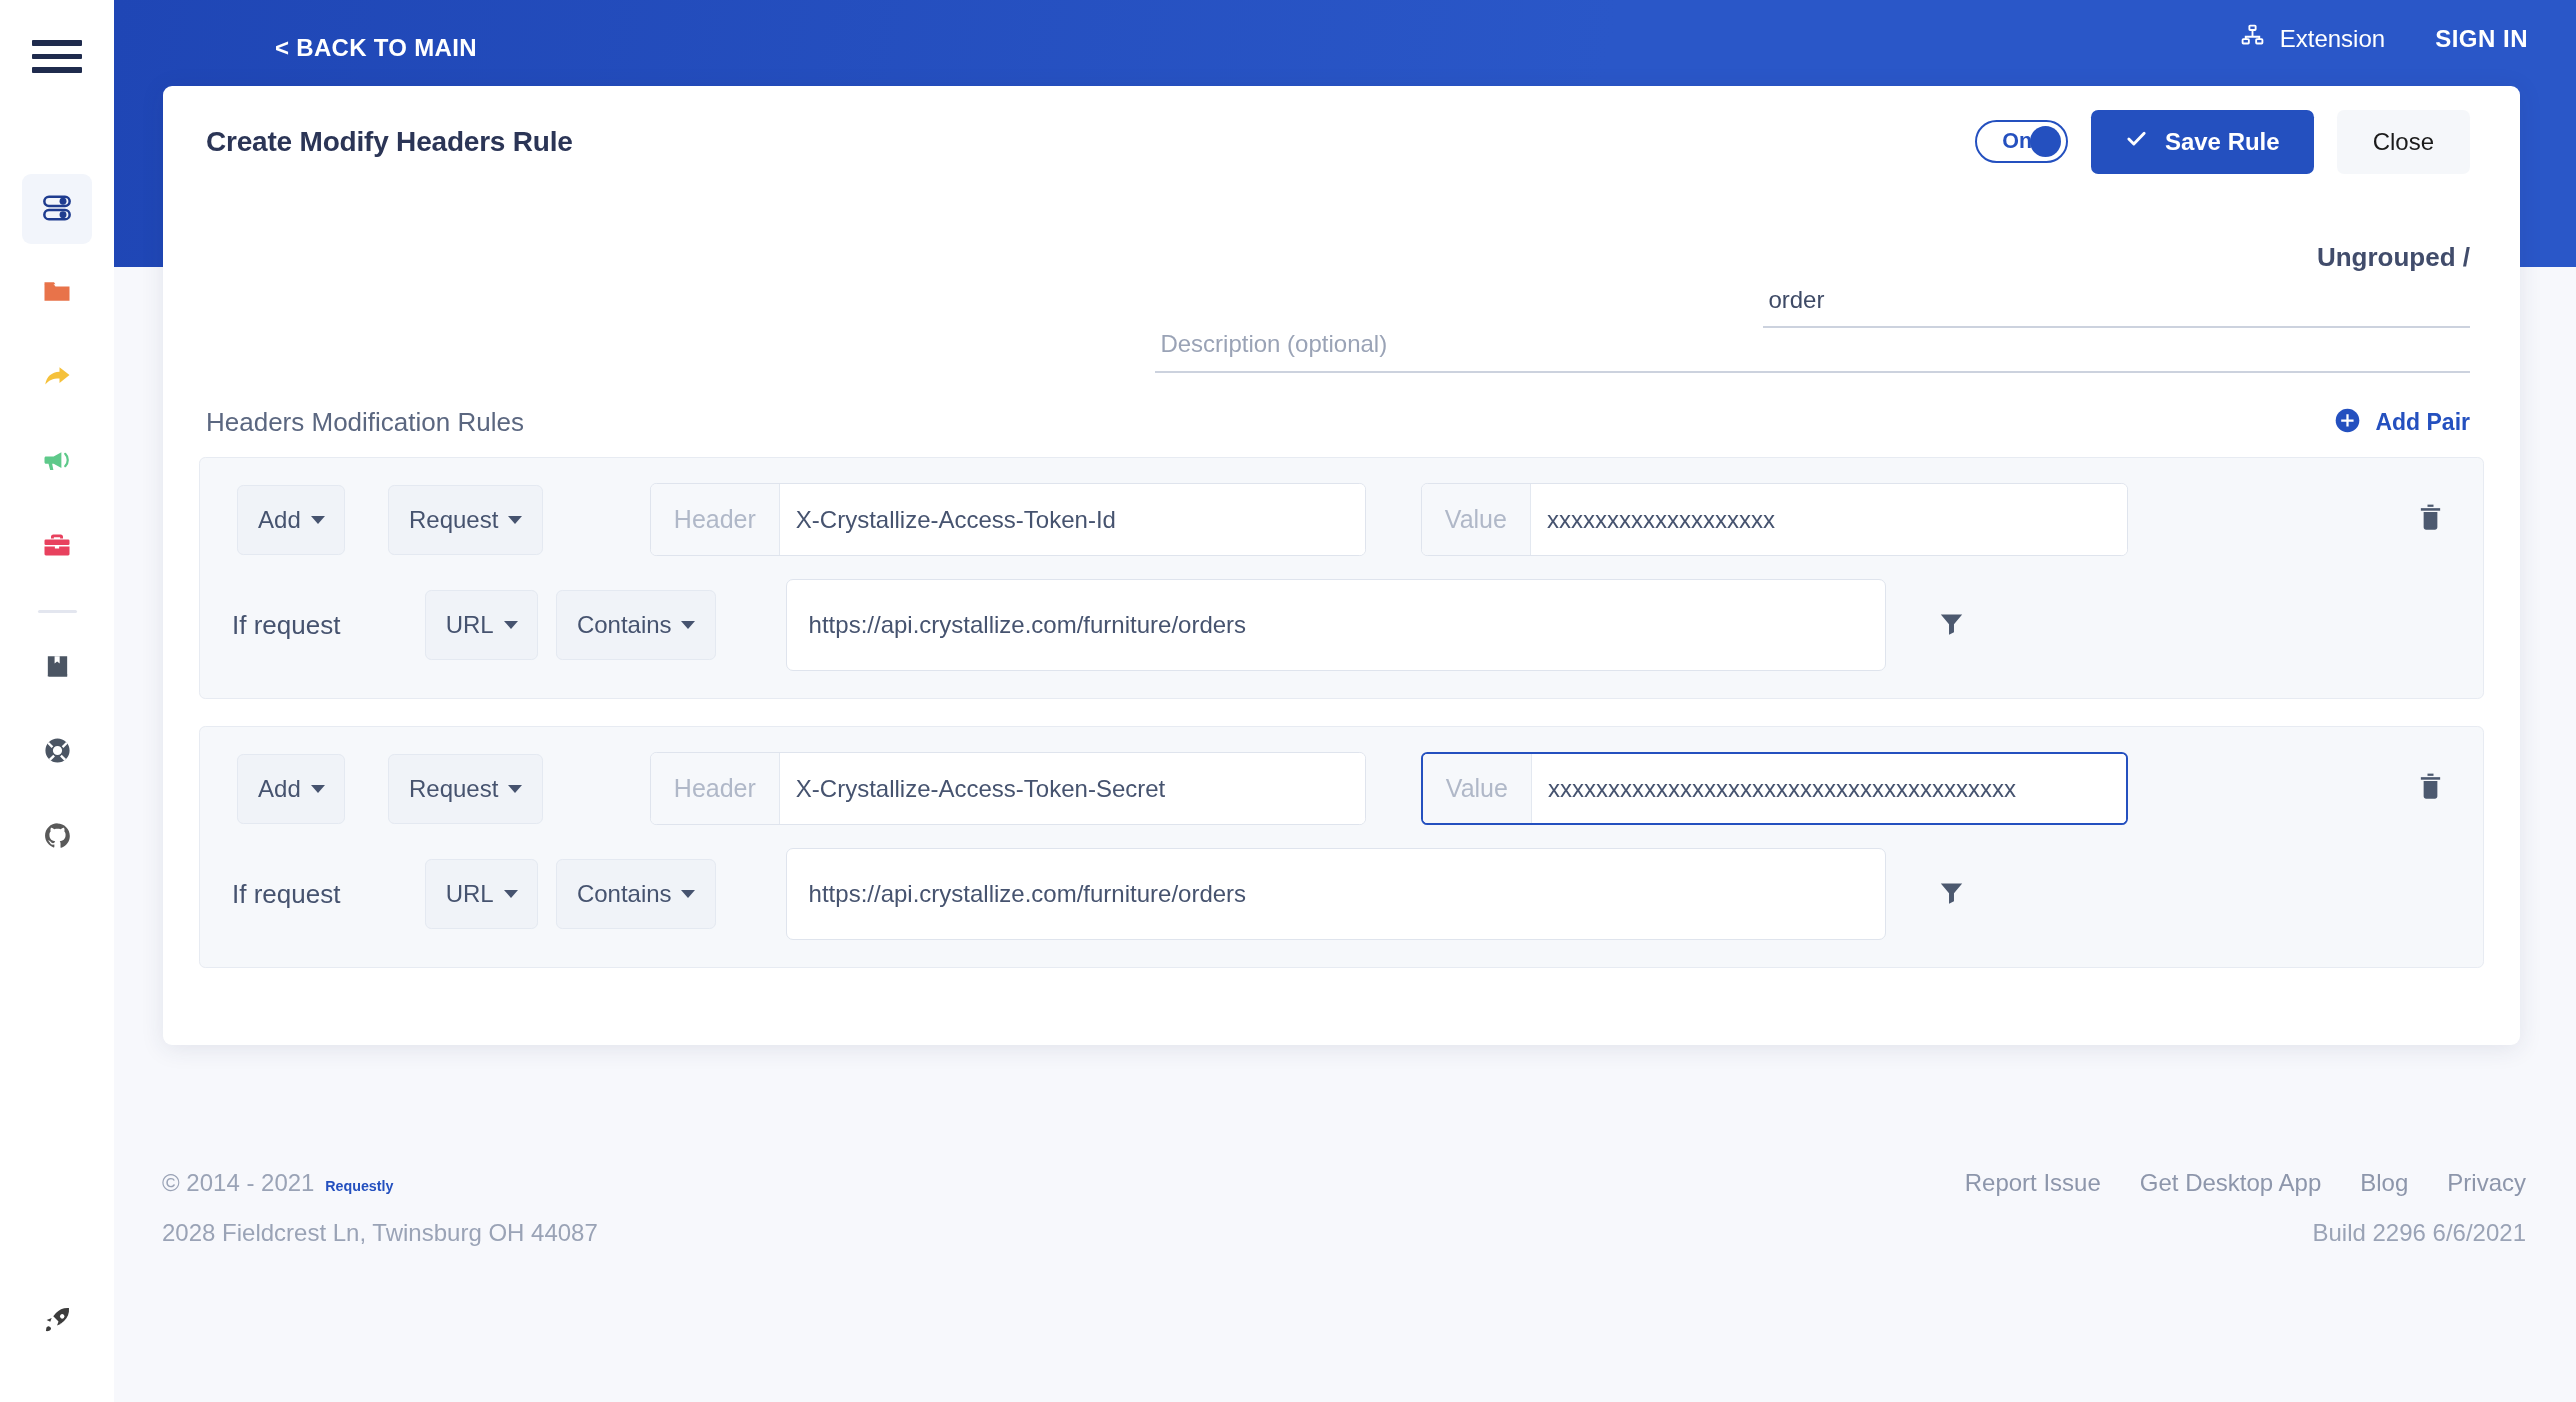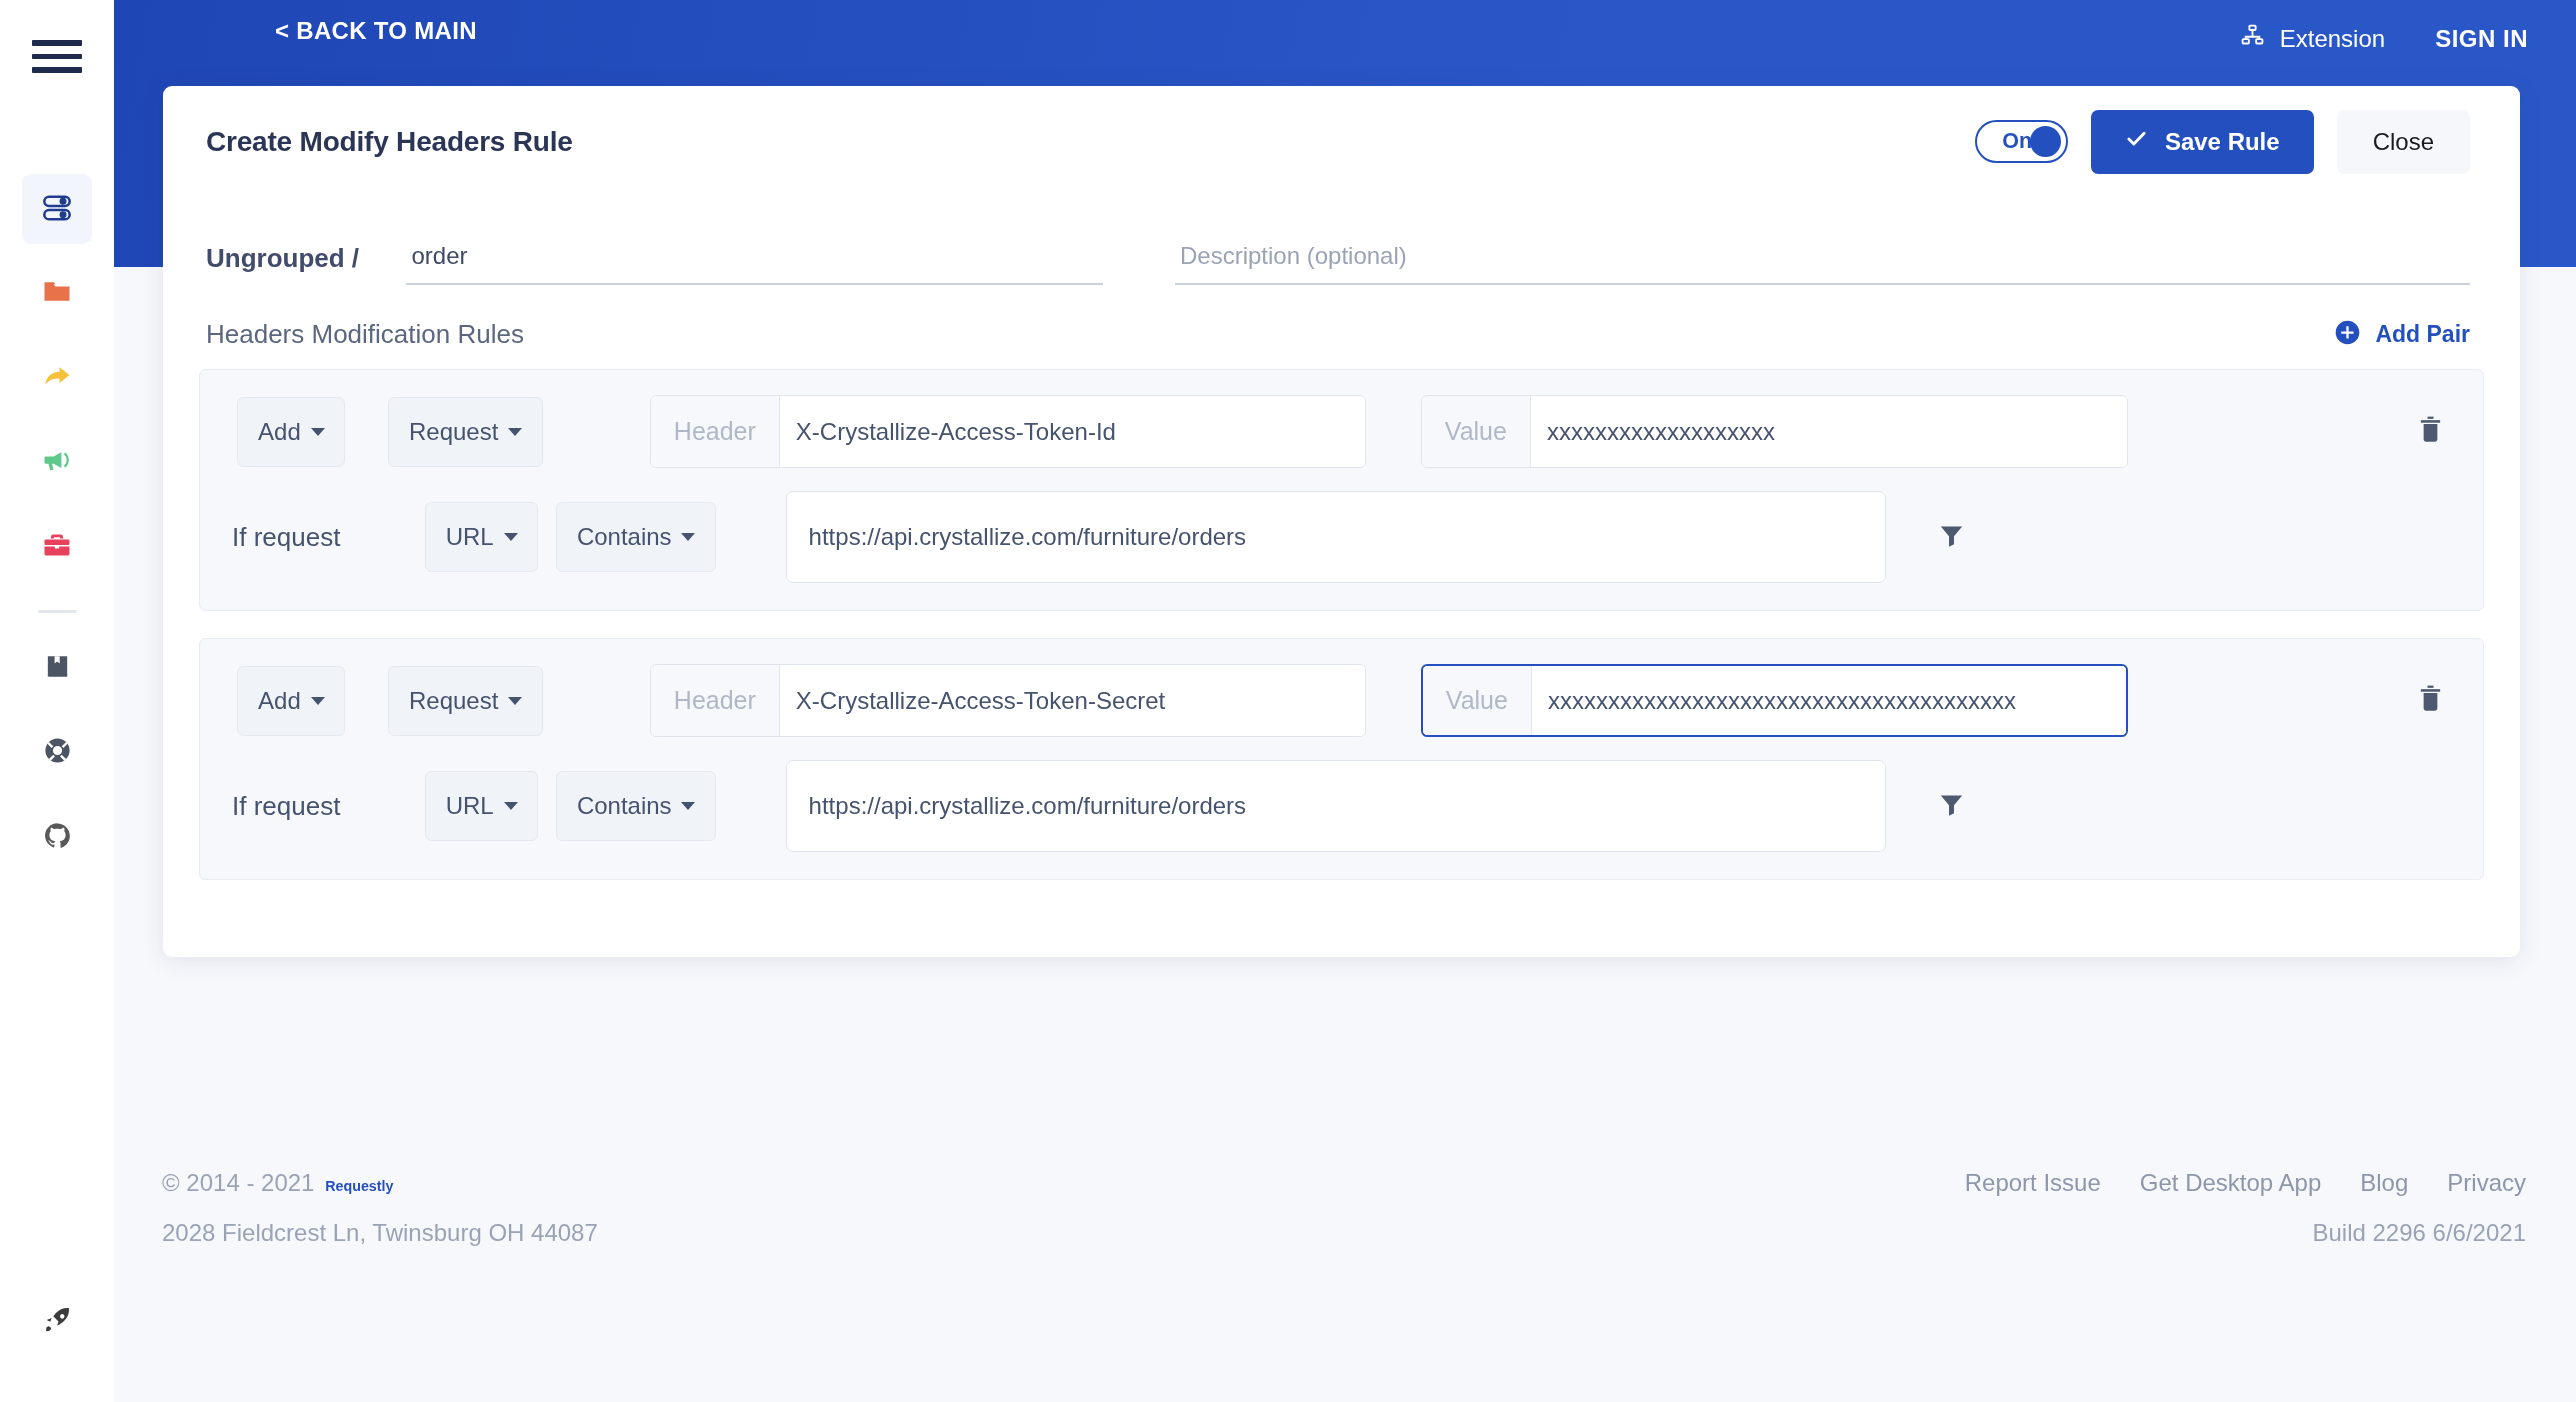--- a/index.html
+++ b/index.html
@@ -41,21 +41,21 @@
   .rail-bottom { position: absolute; bottom: 32px; left: 0; width: 100%; display: flex; justify-content: center; }
 
   
   .topbar {
     position: absolute; left: 114px; top: 0;
     width: 2462px; height: 267px;
     background: #2450bf;
     background: linear-gradient(100deg, #1f46b5 0%, #2a57c8 60%, #2a57c8 100%);
   }
   .back-link {
-    position: absolute; left: 161px; top: 17px;
+    position: absolute; left: 161px; top: 34px;
     font-size: 24px; font-weight: 700; color: #ffffff;
     letter-spacing: 0.3px; cursor: pointer; user-select: none;
   }
   .top-right { position: absolute; right: 48px; top: 23px; display: flex; align-items: center; gap: 50px; }
   .ext-link { display: flex; align-items: center; gap: 15px; color: #fff; font-size: 24px; cursor: pointer; }
   .signin-link { color: #fff; font-size: 24px; font-weight: 700; letter-spacing: 0.5px; cursor: pointer; }
 
   
   .card {
     position: absolute; left: 163px; top: 86px;
@@ -88,21 +88,21 @@
     display: flex; align-items: center; gap: 17px; cursor: pointer;
     font-family: "Liberation Sans", sans-serif;
   }
   .btn-close {
     background: #f5f7fa; color: #1b1b1b; border: none; border-radius: 7.2px;
     height: 64px; padding: 0 36px; font-size: 24px; cursor: pointer;
     font-family: "Liberation Sans", sans-serif;
   }
 
   
-  .name-row { display: flex; align-items: flex-end; padding: 45px 50px 0 43px; gap: 18px; }
+  .name-row { display: flex; align-items: flex-end; padding: 45px 50px 0 43px; gap: 2px; flex-direction: column; }
   .group-label { font-size: 26px; font-weight: 700; color: #414c6b; padding-bottom: 10.7px; white-space: nowrap; }
   .underline-field {
     border: none; border-bottom: 2.7px solid #ccd2de; background: transparent;
     font-size: 24px; color: #3e4a66; padding: 0 5.4px 12.5px 5.4px; outline: none;
     font-family: "Liberation Sans", sans-serif;
   }
   .underline-field::placeholder { color: #9aa3b6; }
   .field-name { width: 707px; margin-left: 29px; }
   .field-desc { width: 1315px; margin-left: 54px; }
 

